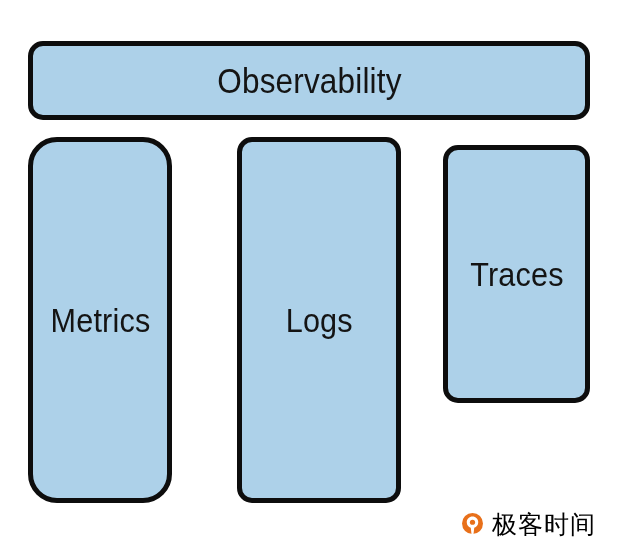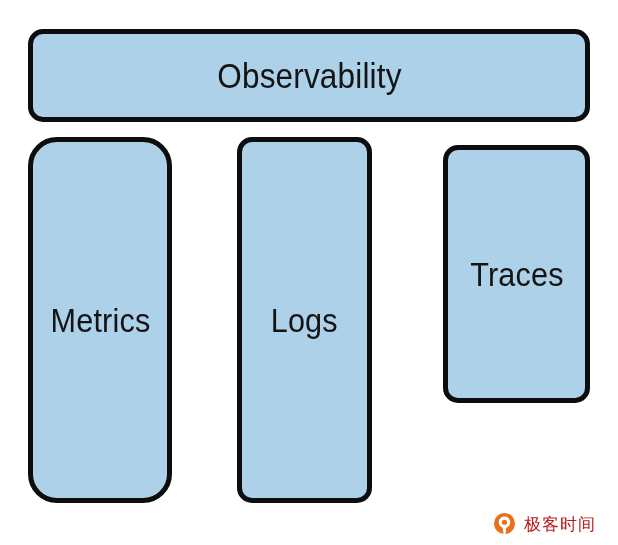--- a/index.html
+++ b/index.html
@@ -37,39 +37,39 @@
     font-size: 34px;
     font-weight: 400;
     line-height: 1;
     letter-spacing: 0.2px;
     transform: scaleX(0.90);
     white-space: nowrap;
     user-select: none;
   }
   #node-observability {
     left: 28px;
-    top: 29px;
+    top: 41px;
     width: 562px;
-    height: 93px;
+    height: 79px;
     align-items: center;
   }
   #node-observability .node-label {
     font-size: 35px;
   }
   #node-metrics {
     left: 28px;
     top: 137px;
     width: 144px;
     height: 366px;
     border-radius: 29px;
   }
   #node-logs {
     left: 237px;
     top: 137px;
-    width: 135px;
+    width: 164px;
     height: 366px;
   }
   #node-traces {
     left: 443px;
     top: 145px;
     width: 147px;
     height: 258px;
   }
   #watermark {
     position: absolute;
@@ -82,22 +82,22 @@
     user-select: none;
   }
   #watermark-logo {
     width: 25px;
     height: 25px;
     flex: 0 0 auto;
     display: block;
   }
   #watermark-text {
     font-family: Liberation Serif, serif;
-    font-size: 17px;
-    color: #b91c1c;
+    font-size: 25px;
+    color: #000000;
     letter-spacing: 1px;
     line-height: 1;
     white-space: nowrap;
   }
 </style>
 </head>
 <body>
 
 <div id="diagram-canvas">
 

